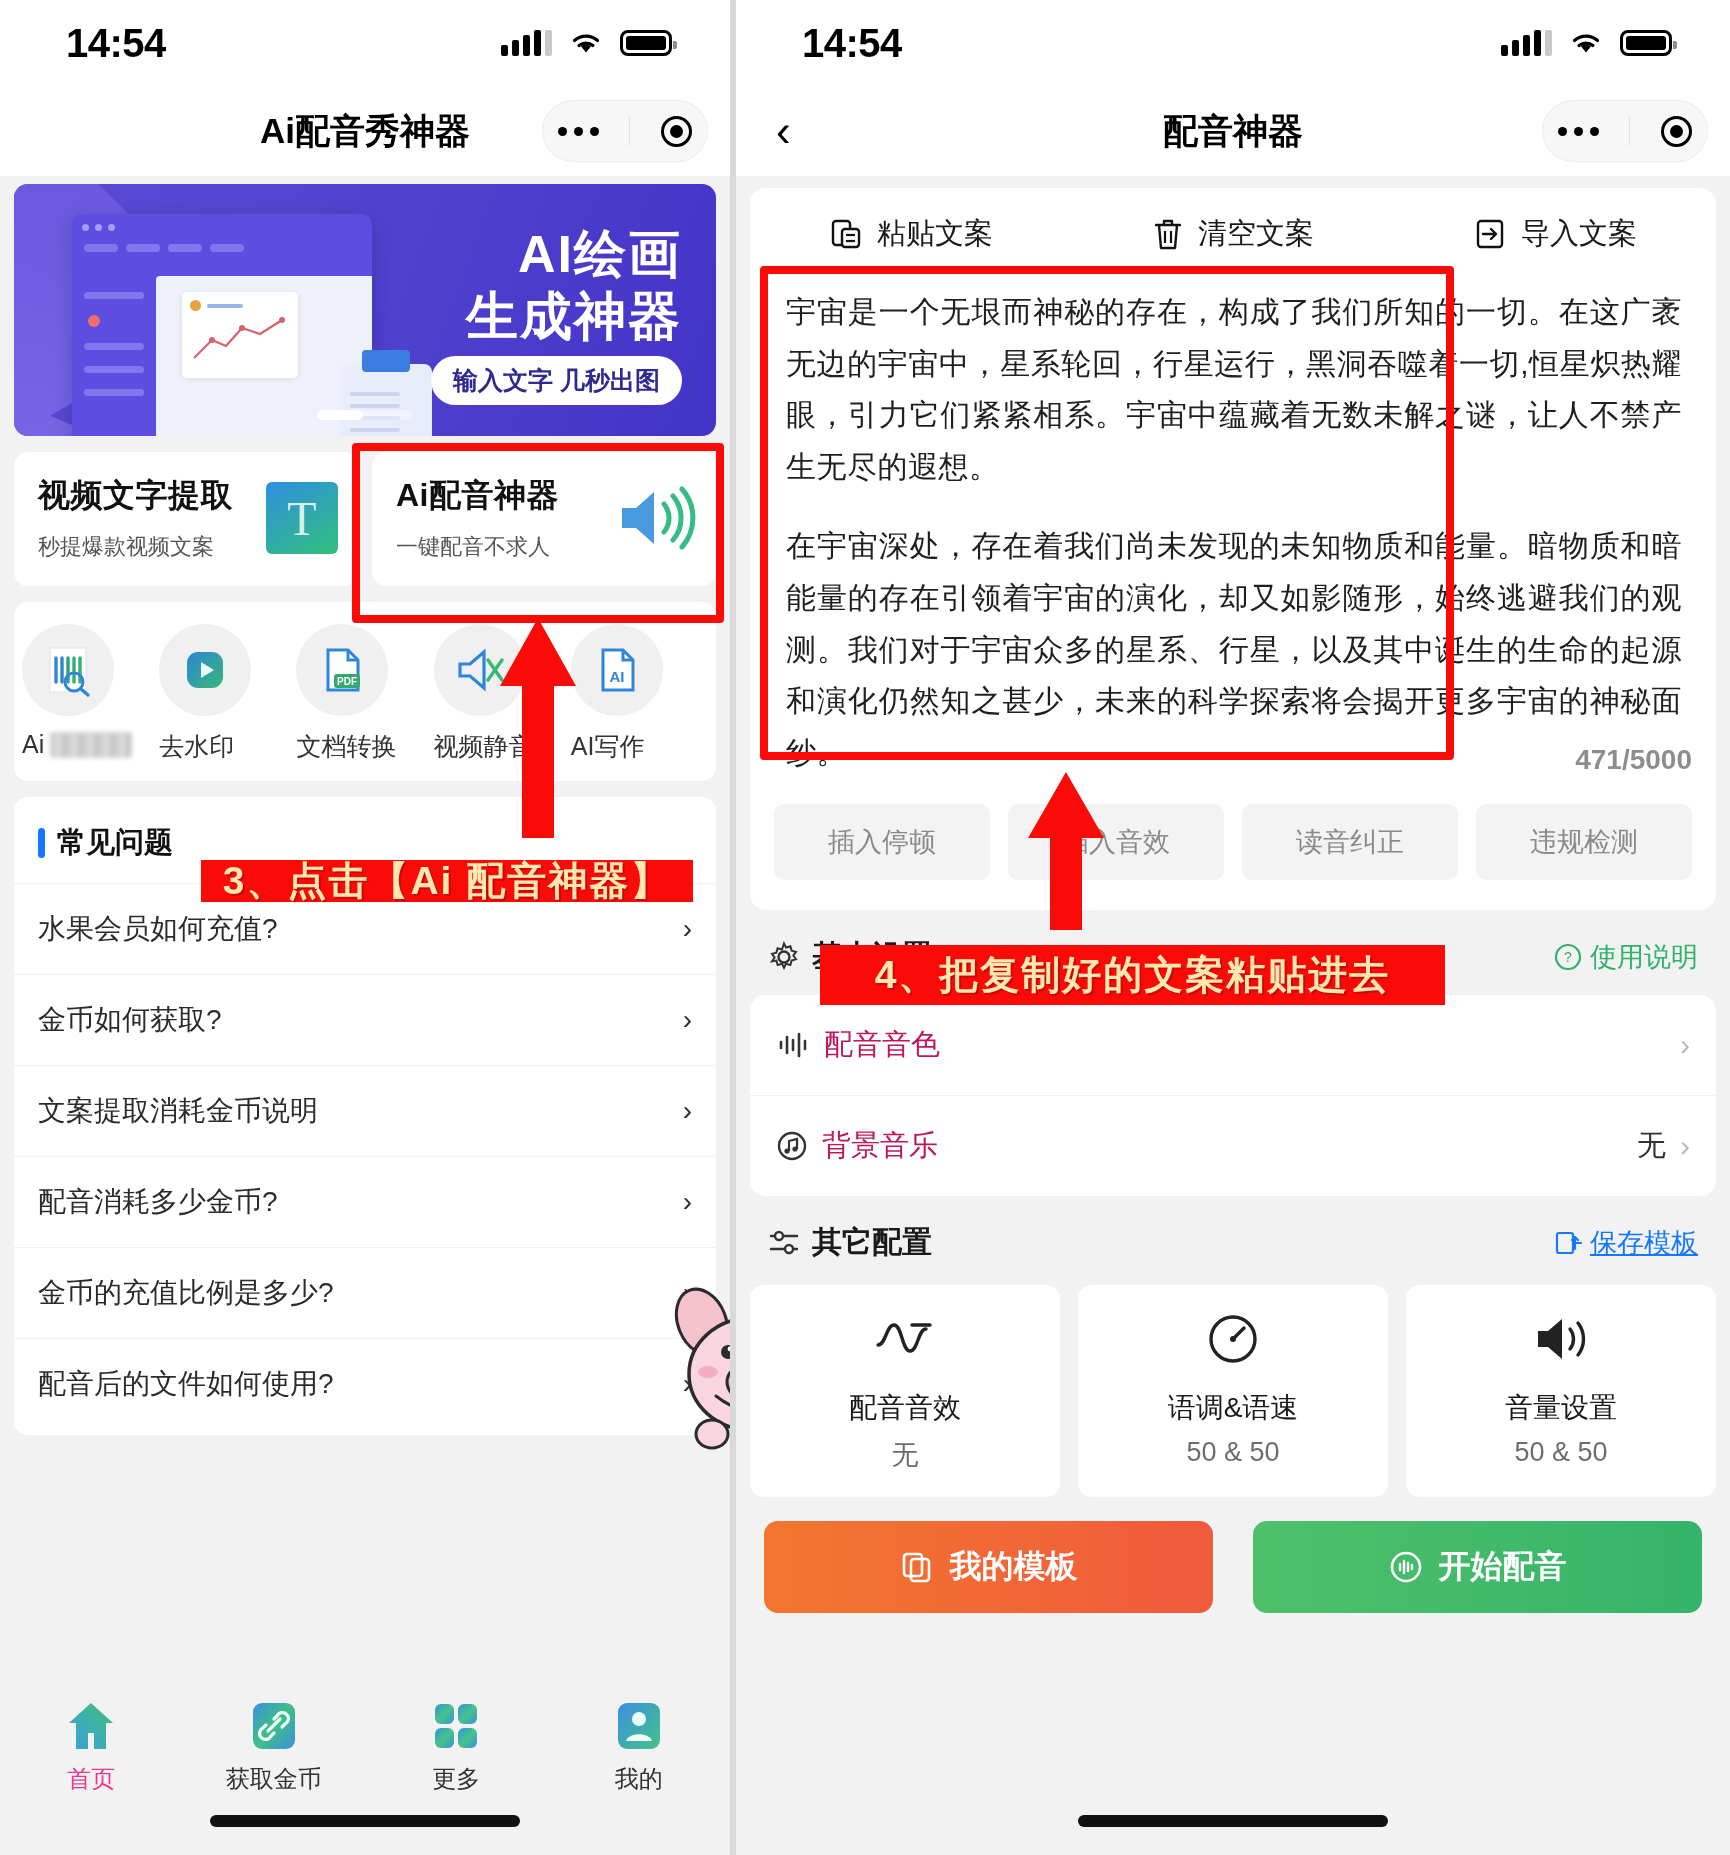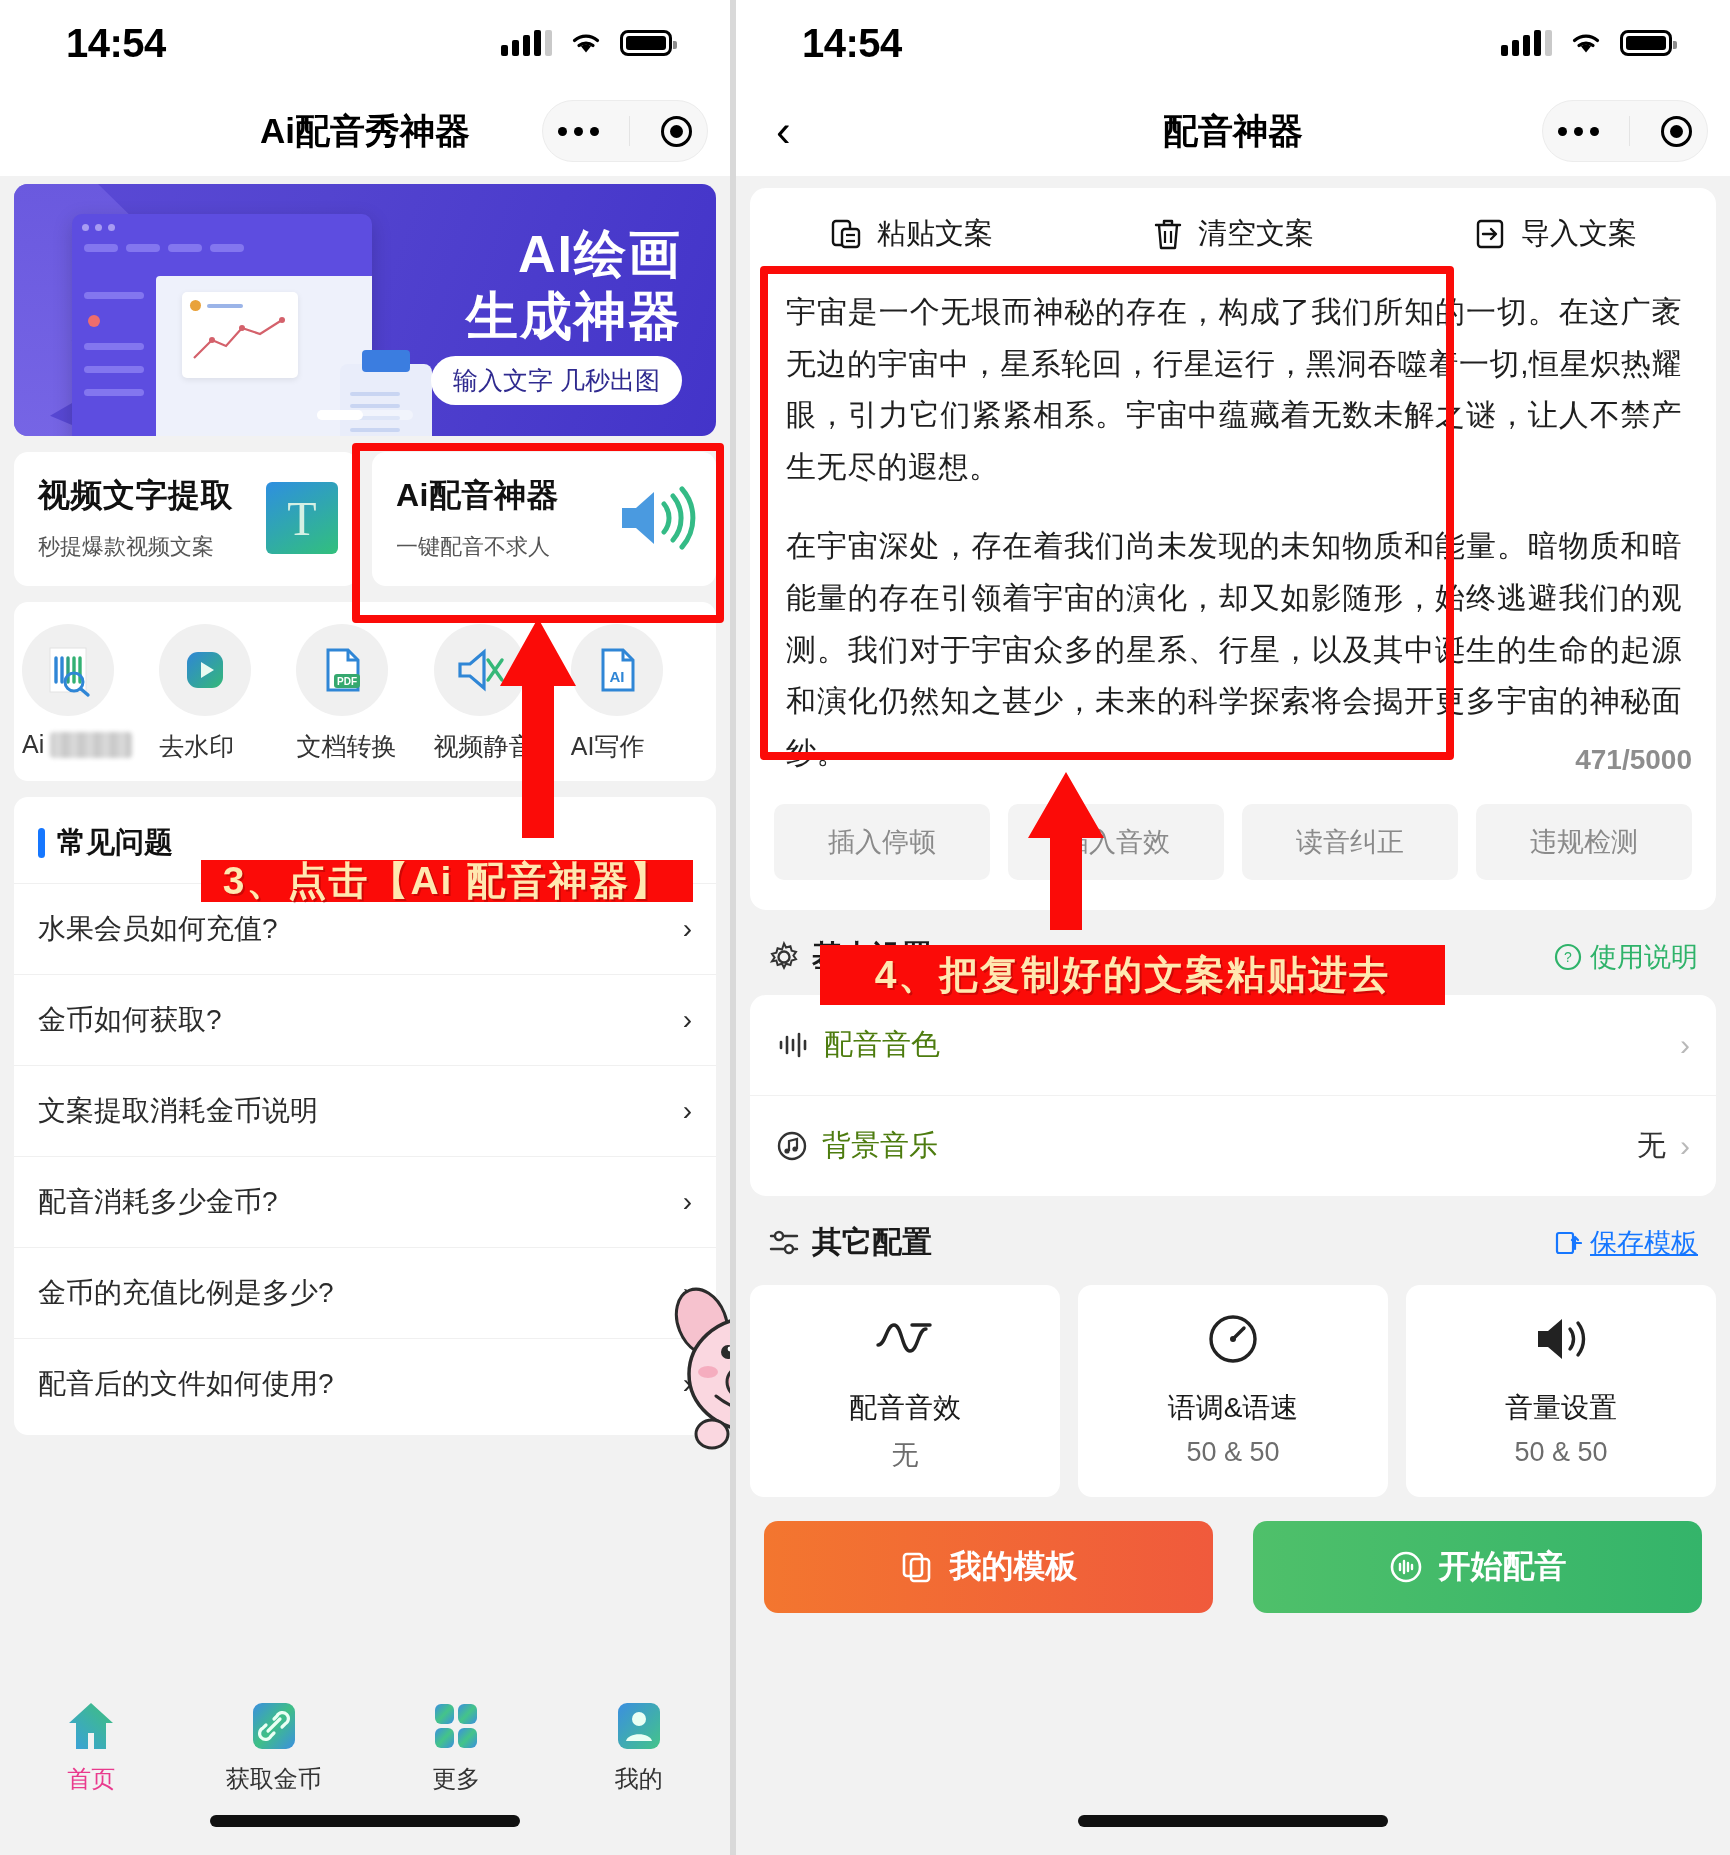--- a/index.html
+++ b/index.html
@@ -84,21 +84,21 @@
   .banner .clip .top { position:absolute; left:22px; top:-14px; width:48px; height:22px; background:#3b7de0; border-radius:4px;}
   .banner .clip .ln { position:absolute; left:10px; height:4px; width:50px; background:#c9d5f2; border-radius:2px;}
   .banner .ttl1 {
     position:absolute; right:34px; top:36px; font-size:52px; font-weight:900; color:#fff; letter-spacing:2px;
   }
   .banner .ttl2 {
     position:absolute; right:34px; top:98px; font-size:52px; font-weight:900; color:#fff; letter-spacing:2px;
   }
   .banner .pill {
     position:absolute; right:34px; top:172px; background:#fff; color:#2f2a8f;
-    font-size:25px; font-weight:400; padding:8px 22px; border-radius:26px;
+    font-size:25px; font-weight:700; padding:8px 22px; border-radius:26px;
   }
   .banner .dotbar {
     position:absolute; left:50%; transform:translateX(-50%); bottom:16px;
     width:96px; height:10px; border-radius:5px; background:rgba(255,255,255,.38);
   }
   .banner .dotbar i { display:block; width:46px; height:10px; border-radius:5px; background:#fff; }
 
   .two-cards { display:flex; gap:14px; margin-top: 16px; }
   .feat-card {
     flex:1; background:#fff; border-radius:14px; padding: 22px 20px 24px 24px;
@@ -147,21 +147,21 @@
   .chips { display:flex; gap:18px; padding: 26px 24px 30px; }
   .chip { flex:1; background:#f3f3f3; border-radius:10px; text-align:center; padding: 20px 0; font-size:27px; color:#8a8a8a; }
 
   .sec-head { display:flex; align-items:center; justify-content:space-between; padding: 26px 18px 18px; }
   .sec-head .l { display:flex; align-items:center; gap:12px; font-size:30px; font-weight:700; color:#1a1a1a; }
   .sec-head .r { display:flex; align-items:center; gap:8px; font-size:27px; color:#2fb36a; }
   .sec-head .r.link { color:#1677ff; text-decoration:underline; }
 
   .set-row { display:flex; align-items:center; justify-content:space-between; padding: 30px 26px; }
   .set-row + .set-row { border-top:1px solid #f1f1f1; }
-  .set-row .l { display:flex; align-items:center; gap:14px; font-size:29px; color:#4d7c0f; }
+  .set-row .l { display:flex; align-items:center; gap:14px; font-size:29px; color:#be185d; }
   .set-row .r { display:flex; align-items:center; gap:14px; font-size:29px; color:#333; }
 
   .cfg-row { display:flex; gap:18px; padding: 4px 0 0; }
   .cfg-card { flex:1; background:#fff; border-radius:14px; padding: 26px 0 24px; text-align:center; }
   .cfg-card .t { font-size:28px; color:#1a1a1a; margin-top:18px; }
   .cfg-card .v { font-size:27px; color:#6d6d6d; margin-top:10px; }
 
   .cta-row { display:flex; gap:40px; padding: 24px 14px 0; }
   .cta { flex:1; border-radius:14px; height:92px; display:flex; align-items:center; justify-content:center; gap:16px;
          color:#fff; font-size:32px; font-weight:700; }

